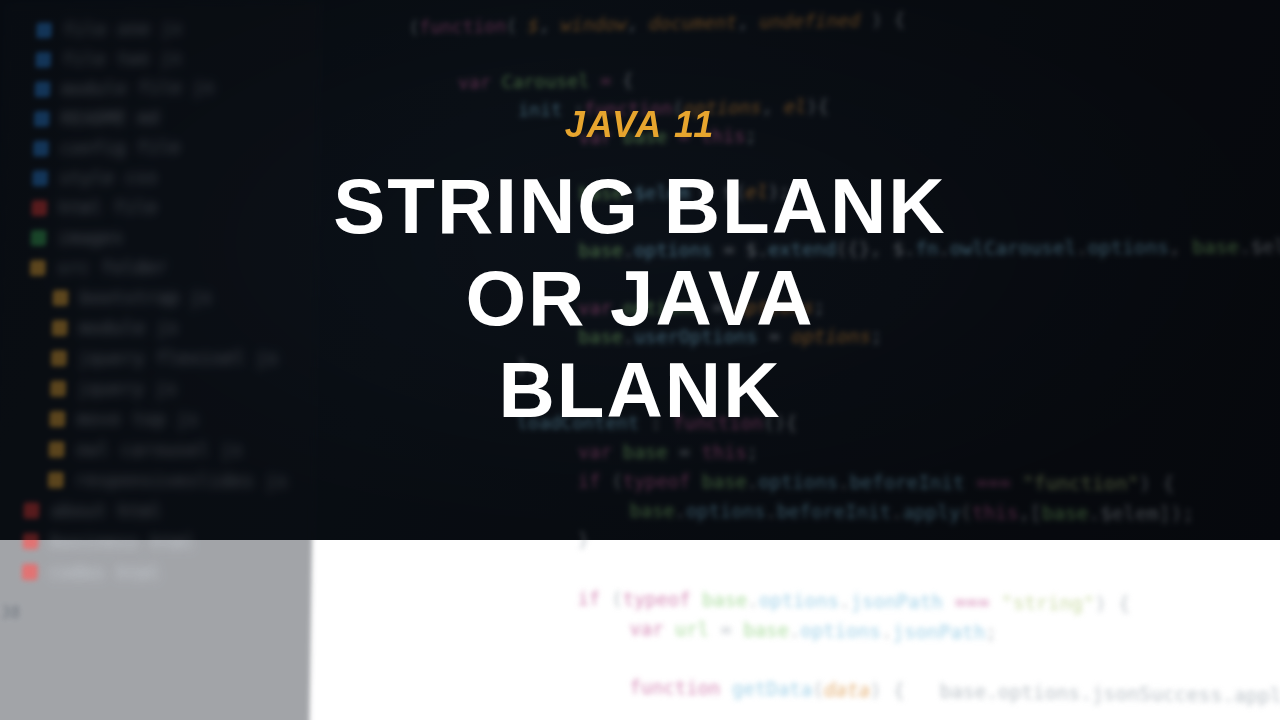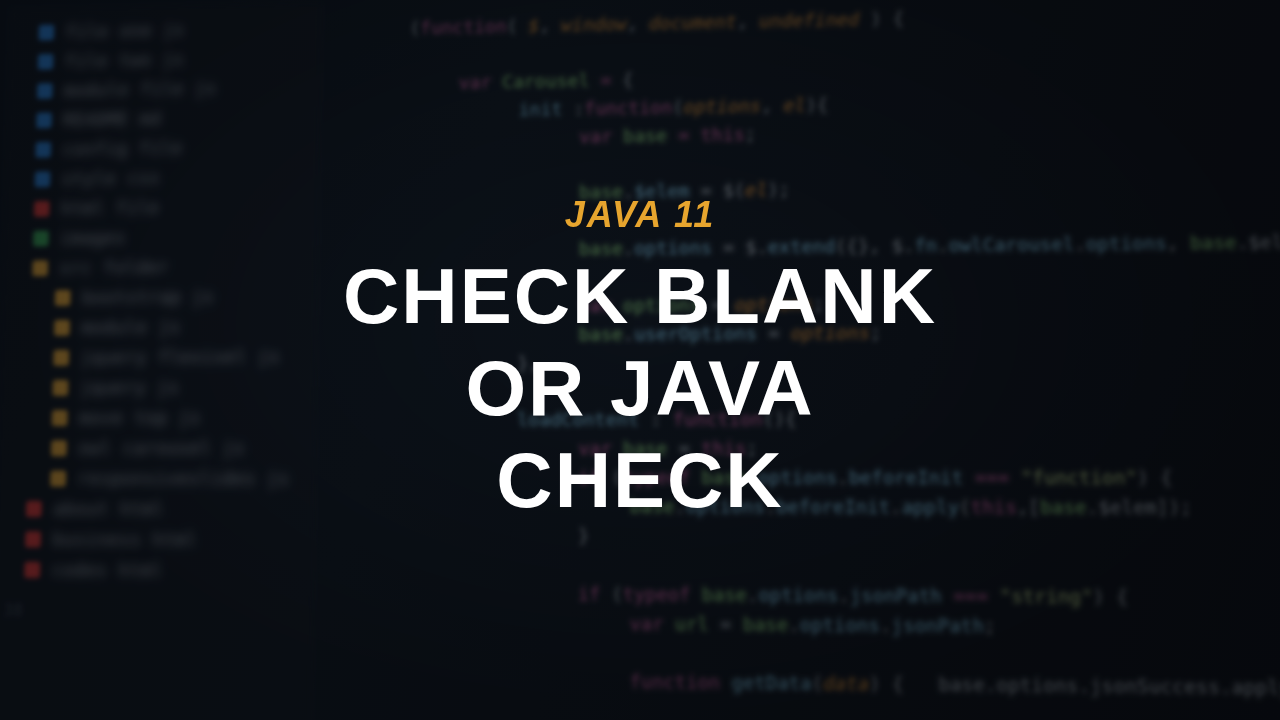--- a/index.html
+++ b/index.html
@@ -1,21 +1,21 @@
 <!DOCTYPE html>
 <html><head>
 <meta charset="utf-8">
 <style>
 * { margin: 0; padding: 0; box-sizing: border-box; }
 html, body { width: 1280px; height: 720px; overflow: hidden; font-family: Consolas, Menlo, Monaco, monospace; }
 
 .root {
   position: relative;
   width: 1280px;
-  height: 720px;
+  height: 540px;
   background: linear-gradient(110deg, #0d1520 0%, #101822 35%, #0c1018 100%);
 }
 
 
 .editor-layer {
   position: absolute;
   inset: 0;
   filter: blur(2.8px);
   opacity: 0.72;
   transform: perspective(1600px) rotateX(4deg) rotateY(-4deg) scale(1.03);
@@ -210,19 +210,19 @@
         <div class="code-line i1"><span class="tk-punc"> </span></div>
         <div class="code-line i5"><span class="tk-kw">function</span><span class="tk-punc"> </span><span class="tk-fn">getData</span><span class="tk-punc">(</span><span class="tk-par">data</span><span class="tk-punc">) {</span><span class="tk-punc">   base.options.jsonSuccess.apply(this,[data]);</span></div>
       </div>
 
     <span class="gutter-num" style="top:595px;">38</span>
   </div>
 
   <div class="overlay">
     <div class="eyebrow">JAVA 11</div>
     <div class="headline">
-      <div>CHECK BLANK</div>
+      <div>STRING BLANK</div>
       <div>OR JAVA</div>
-      <div>CHECK</div>
+      <div>BLANK</div>
     </div>
   </div>
 
 </div>
 
 </body></html>

